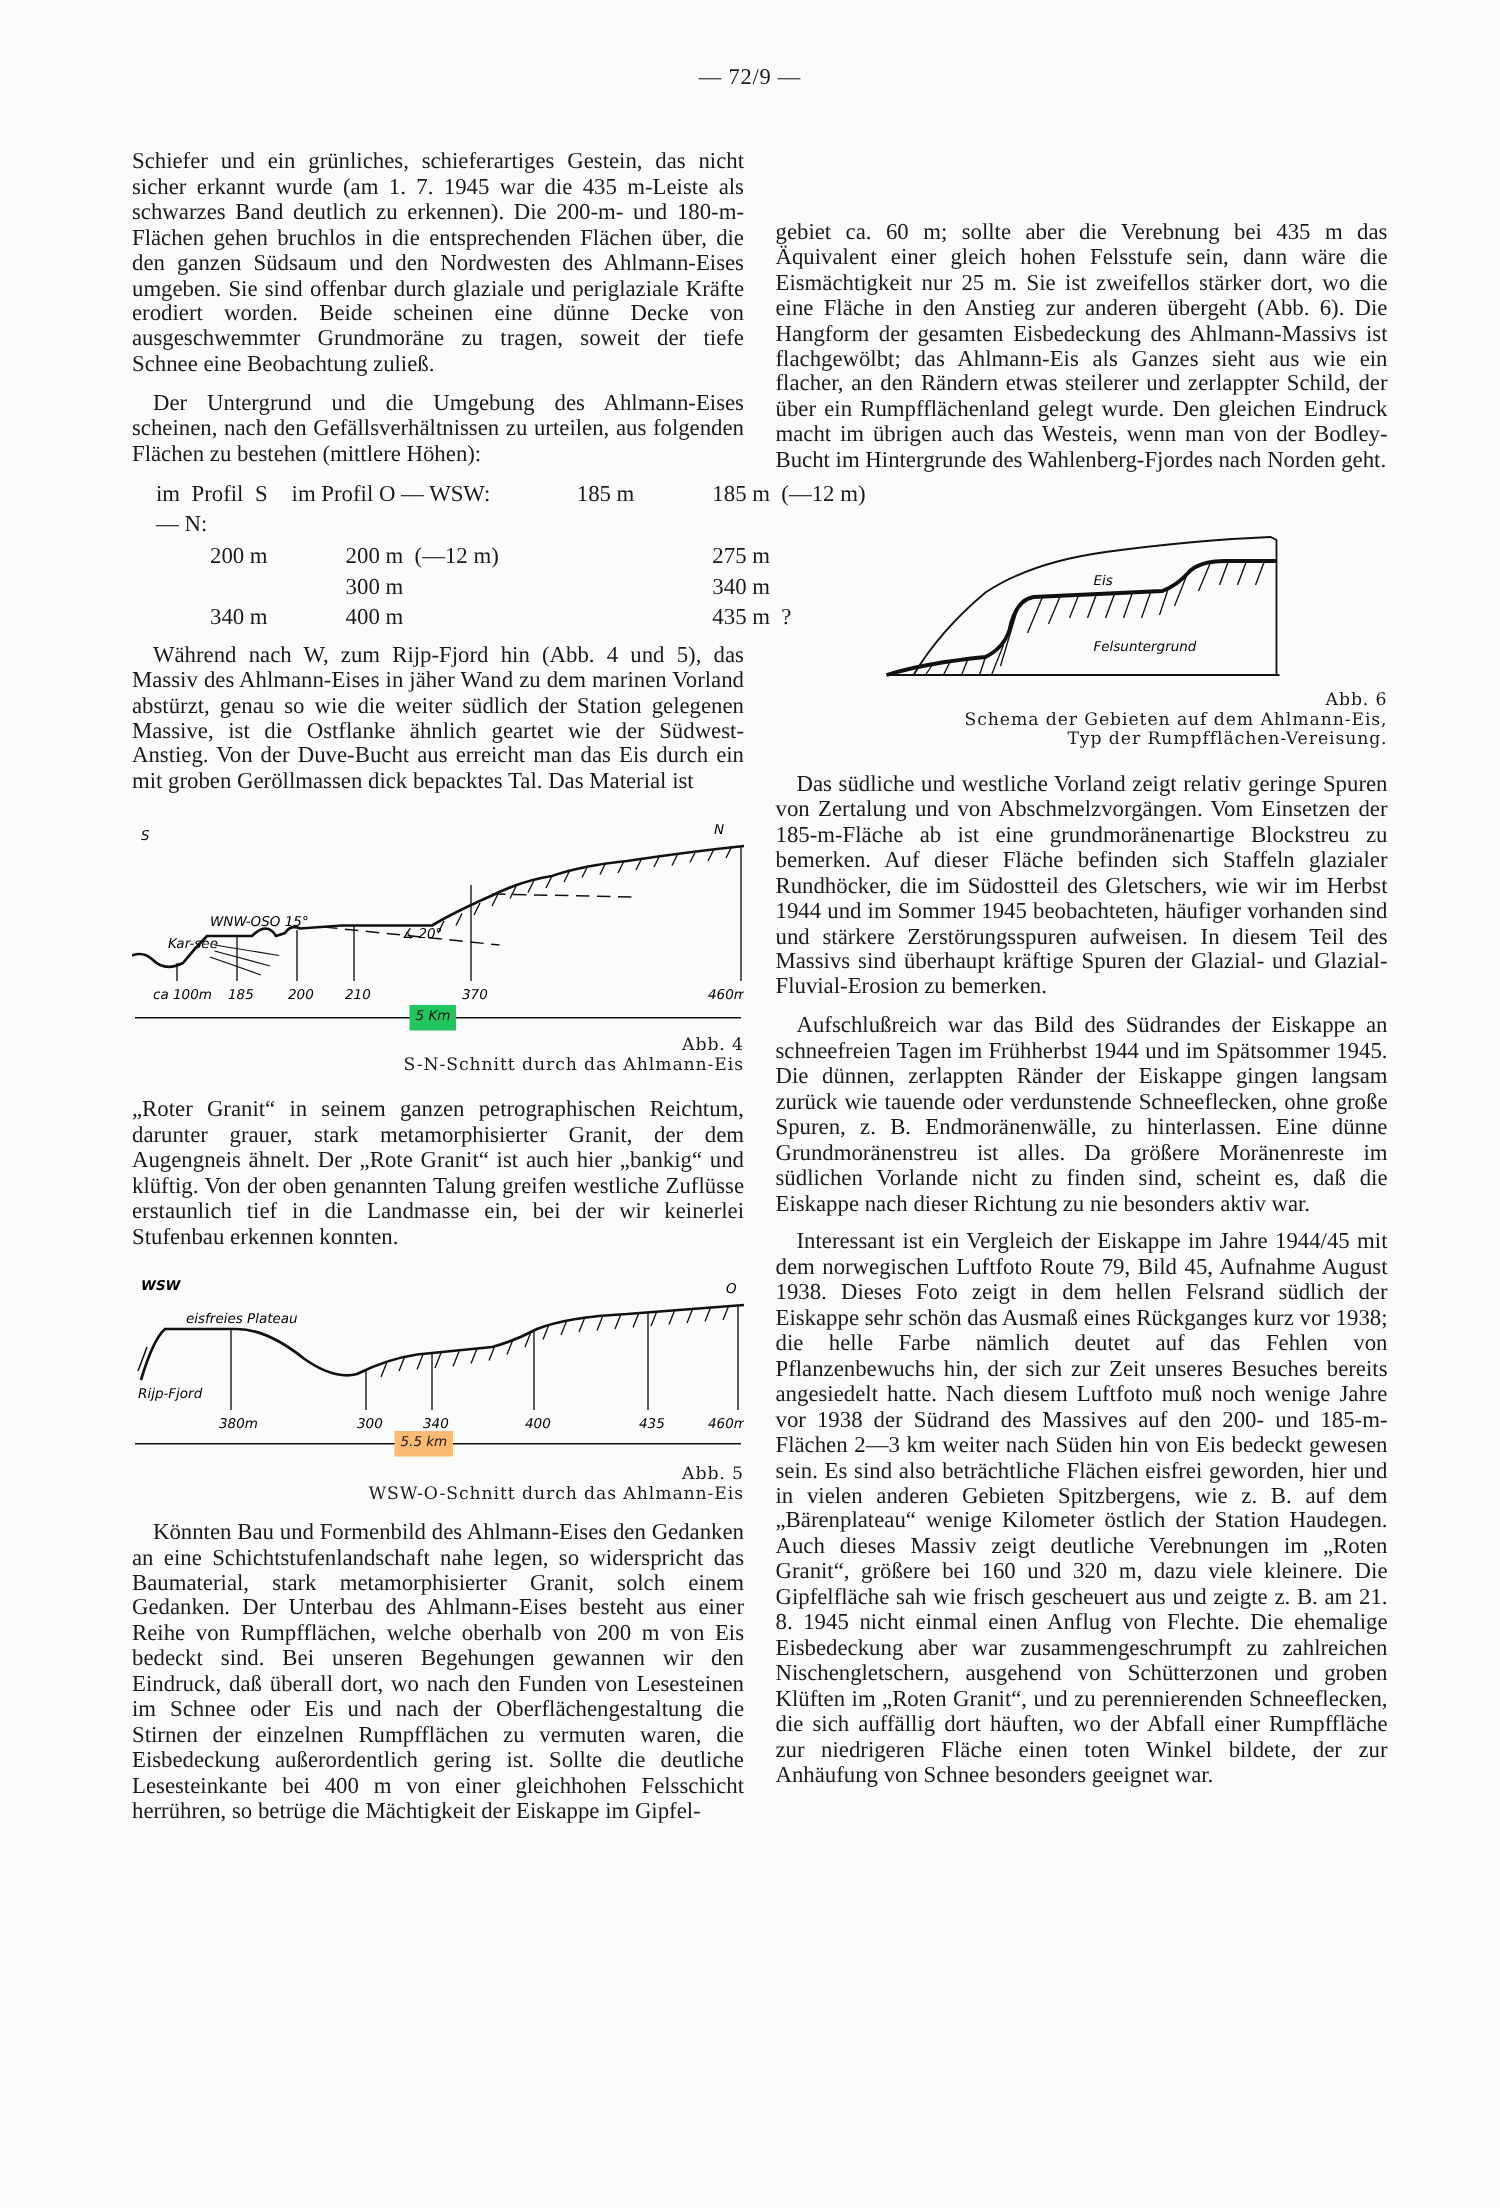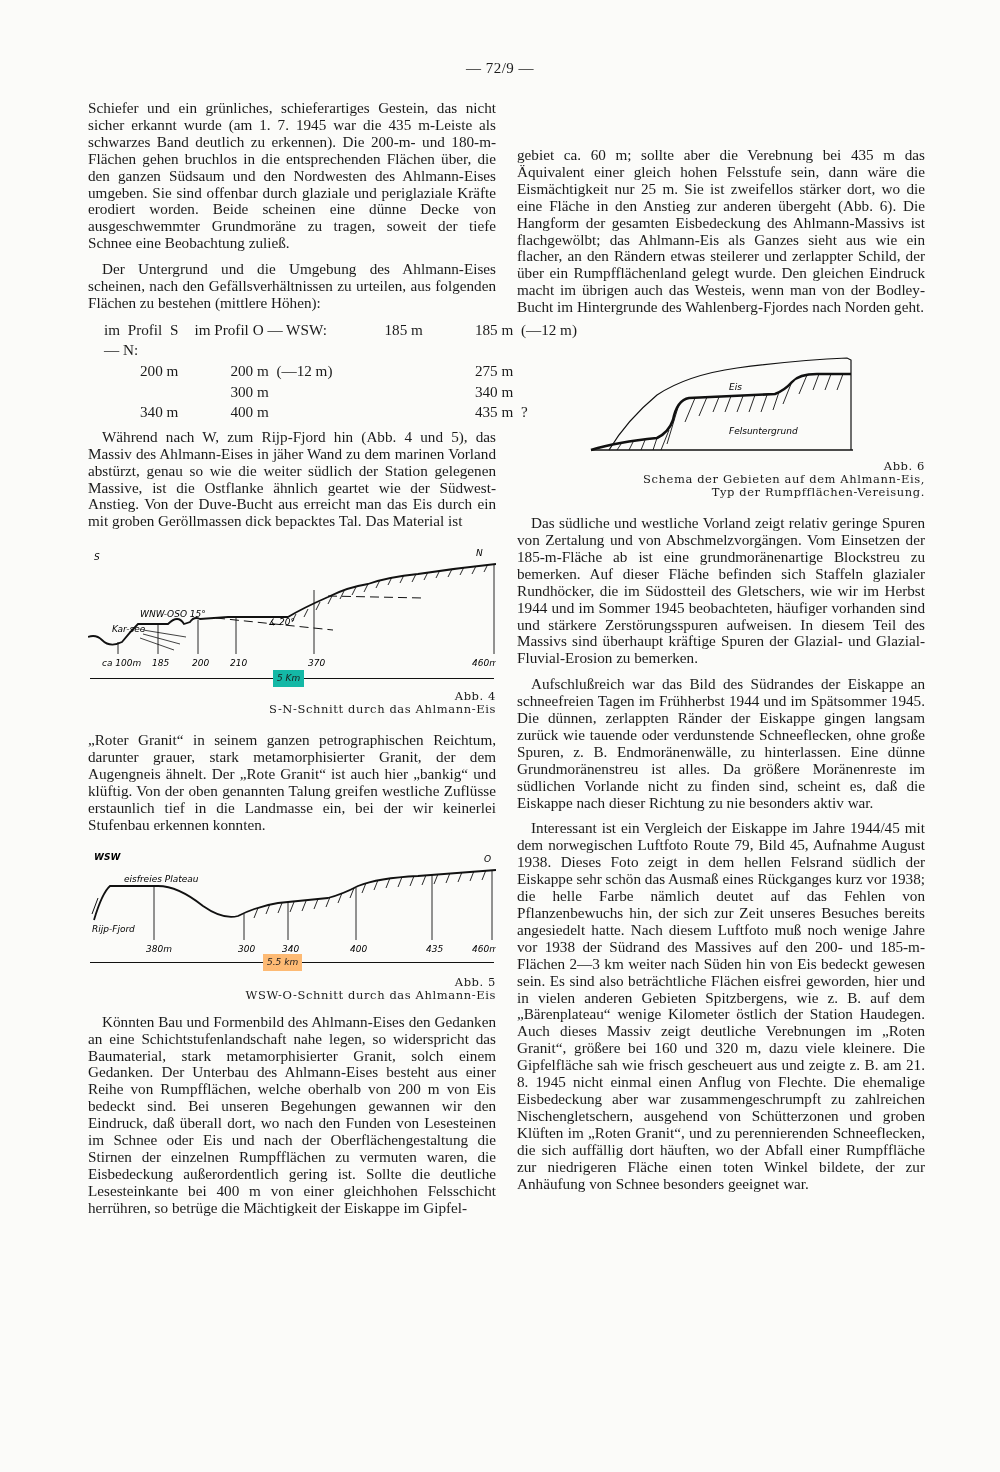--- a/index.html
+++ b/index.html
@@ -1,18 +1,18 @@
 <!DOCTYPE html>
 <html><head>
 <meta charset="utf-8">
 <style>
   html, body { margin:0; padding:0; background:#fbfbf9; }
   body { width:1000px; height:1472px; position:relative; overflow:hidden;
          font-family:"Liberation Serif","DejaVu Serif",serif; color:#1a1a1a; }
-  .pagenum { position:absolute; left:0; width:1000px; top:60px; text-align:center; font-size:15px; letter-spacing:0.5px; }
+  .pagenum { position:absolute; left:0; width:1000px; top:44px; text-align:center; font-size:15px; letter-spacing:0.5px; }
   .col { position:absolute; top:100px; width:408px; font-size:15.2px; line-height:16.9px; text-align:justify; }
   .col.left { left:88px; }
   .col.right { left:517px;margin-top:47px; }
   p { margin:0; }
   p.indent { text-indent:14px; }
   .gap { margin-top:9px; }
   .list { display:grid; grid-template-columns:1fr 1fr 1fr 1fr; margin-top:8px; font-size:15.2px; line-height:20.6px; }
   .list .hd { padding-left:16px; }
   .list .v { padding-left:52px; white-space:pre; }
   .list .vr { padding-left:52px; white-space:pre; }
@@ -95,21 +95,21 @@
       </g>
       <text x="14" y="124" class="figlabel">ca 100m</text>
       <text x="64" y="124" class="figlabel">185</text>
       <text x="104" y="124" class="figlabel">200</text>
       <text x="142" y="124" class="figlabel">210</text>
       <text x="220" y="124" class="figlabel">370</text>
       <text x="384" y="124" class="figlabel">460m</text>
     </svg>
     <div style="position:relative;height:14px">
       <div style="position:absolute;left:2px;right:2px;top:6px;border-top:1px solid #111"></div>
-      <span class="figlabel" style="position:absolute;left:185px;top:-2px;background:#14b8a6;padding:0 4px">5 Km</span>
+      <span class="figlabel" style="position:absolute;left:185px;top:-2px;background:#22c55e;padding:0 4px">5 Km</span>
     </div>
     <div class="cap" style="margin-top:4px">Abb. 4</div>
     <div class="cap">S-N-Schnitt durch das Ahlmann-Eis</div>
   </div>
 
   <p style="margin-top:16px">„Roter Granit“ in seinem ganzen petrographischen Reichtum, darunter grauer, stark metamorphisierter Granit, der dem Augengneis ähnelt. Der „Rote Granit“ ist auch hier „bankig“ und klüftig. Von der oben genannten Talung greifen westliche Zuflüsse erstaunlich tief in die Landmasse ein, bei der wir keinerlei Stufenbau erkennen konnten.</p>
 
   <div class="fig" style="margin-top:14px">
     <svg width="408" height="108" viewBox="0 0 408 108">
       <text x="6" y="12" class="figlabel" font-size="10" font-weight="bold">WSW</text>

